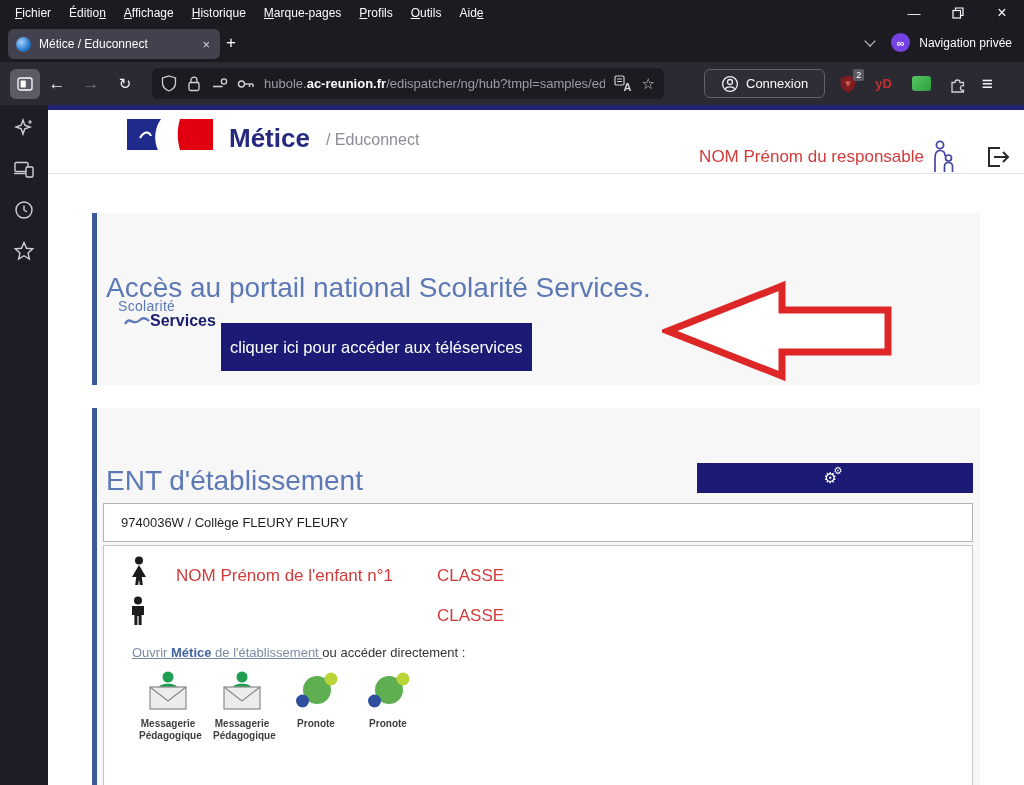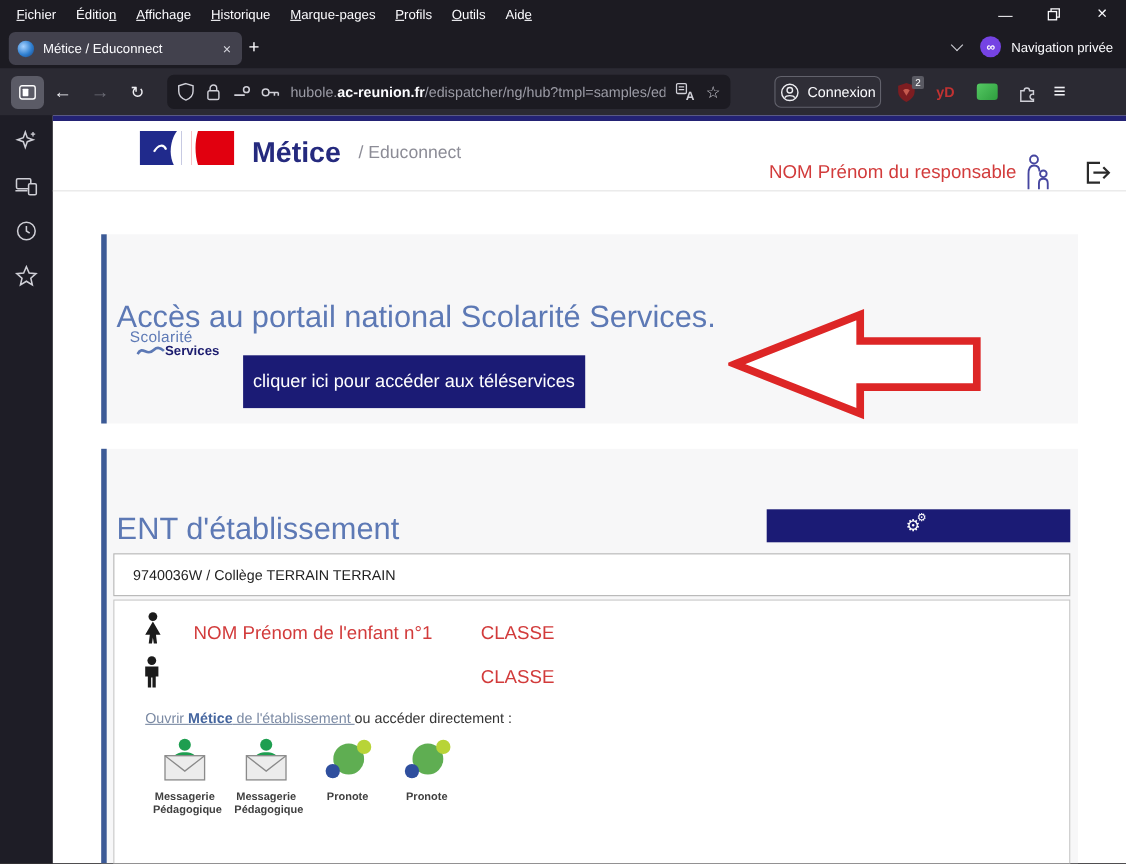--- a/index.html
+++ b/index.html
@@ -38,21 +38,21 @@
            display:flex;align-items:center;justify-content:center;}
   .navarrow{width:34px;text-align:center;font-size:17px;color:#f0f0f4;}
   .navarrow.fwd{color:#6e6e78;}
   .reload{width:34px;text-align:center;font-size:15px;color:#f0f0f4;}
   .urlbar{margin-left:10px;width:494px;height:31px;background:#1c1b22;border-radius:6px;
           display:flex;align-items:center;padding:0 9px;gap:9px;}
   .url-text{font-size:13px;white-space:nowrap;overflow:hidden;flex:1;color:#9c9ca6;}
   .url-domain{color:#fbfbfe;font-weight:bold;}
   .url-star{color:#d0d0d8;font-size:15px;}
   .connexion{margin-left:40px;height:27px;border:1px solid #62626c;border-radius:6px;display:flex;
-             align-items:center;gap:7px;padding:0 4px;color:#fbfbfe;font-size:13px;background:#2f2e37;}
+             align-items:center;gap:7px;padding:0 16px;color:#fbfbfe;font-size:13px;background:#2f2e37;}
   .ext-red{position:relative;margin-left:14px;width:18px;height:20px;}
   .badge{position:absolute;top:-5px;right:-7px;background:#5a5a63;color:#fff;font-size:9px;
          border-radius:2px;padding:0 3px;line-height:12px;}
   .yd{color:#c23232;font-weight:bold;font-size:13px;margin-left:18px;}
   .ext-green{margin-left:20px;width:19px;height:15px;border-radius:3px;
              background:linear-gradient(135deg,#55c863,#2e9e3e);}
   .puzzle{margin-left:18px;display:flex;}
   .hamburger{margin-left:15px;margin-right:12px;font-size:19px;color:#f0f0f4;}
 
   .vside{position:absolute;top:105px;left:0;width:48px;bottom:0;background:#1e1d26;
@@ -72,21 +72,21 @@
   .sec{position:absolute;left:44px;width:883px;background:#f7f7f8;border-left:5px solid #3c5a96;}
   .sec1{top:108px;height:172px;}
   .sec2{top:303px;height:377px;}
   .sec-heading{position:absolute;left:9px;font-size:28px;color:#5d79b5;white-space:nowrap;margin-top:44px;}
   .sec1 .sec-heading{top:15px;}
   .sec2 .sec-heading{top:13px;}
 
   .sco-logo{position:absolute;left:21px;top:85px;width:100px;}
   .sco-l1{font-size:14px;font-weight:normal;color:#5d79b5;letter-spacing:.3px;}
   .sco-l2{display:flex;align-items:center;margin-left:6px;margin-top:-2px;}
-  .sco-l2 span{font-size:12px;font-weight:bold;color:#1b1b6e;}
+  .sco-l2 span{font-size:16px;font-weight:bold;color:#1b1b6e;}
   .sco-desc{position:absolute;left:123px;top:86px;font-size:16px;color:#23237a;white-space:nowrap;}
   .cta{position:absolute;left:124px;top:110px;height:24px;line-height:24px;background:#1b1b75;
        color:#fff;font-size:16.5px;padding:12px 9px;white-space:nowrap;}
 
   .arrow-overlay{position:absolute;left:614px;top:175px;z-index:5;}
 
   .apps-btn{position:absolute;left:600px;top:55px;width:276px;height:30px;background:#1b1b75;color:#fff;
             display:flex;align-items:center;justify-content:center;font-size:17px;}
   .gears{position:relative;width:22px;height:22px;margin-right:1px;}
   .gear-big{position:absolute;left:0;top:2px;font-size:15px;color:#fff;}
@@ -290,21 +290,21 @@
       <div class="sec-heading">ENT d'établissement</div>
 
       <div class="apps-btn">
         <span class="gears">
           <span class="gear-big">⚙</span>
           <span class="gear-small">⚙</span>
         </span>
       </div>
 
       <div class="school-box">
-        <span>9740036W / Collège TERRAIN TERRAIN</span>
+        <span>9740036W / Collège FLEURY FLEURY</span>
       </div>
 
       <div class="panel">
         <svg class="child-icon ci1" width="22" height="30" viewBox="0 0 22 30">
           <circle cx="11" cy="4.5" r="4" fill="#1b1b1b"></circle>
           <path d="M11,9 L4,21 H8.2 L7.2,29 H10.2 L11,23.5 L11.8,29 H14.8 L13.8,21 H18 Z" fill="#1b1b1b"></path>
         </svg>
         <span class="child-name cn1">NOM Prénom de l'enfant n°1</span>
         <span class="child-class cn1">CLASSE</span>
 

